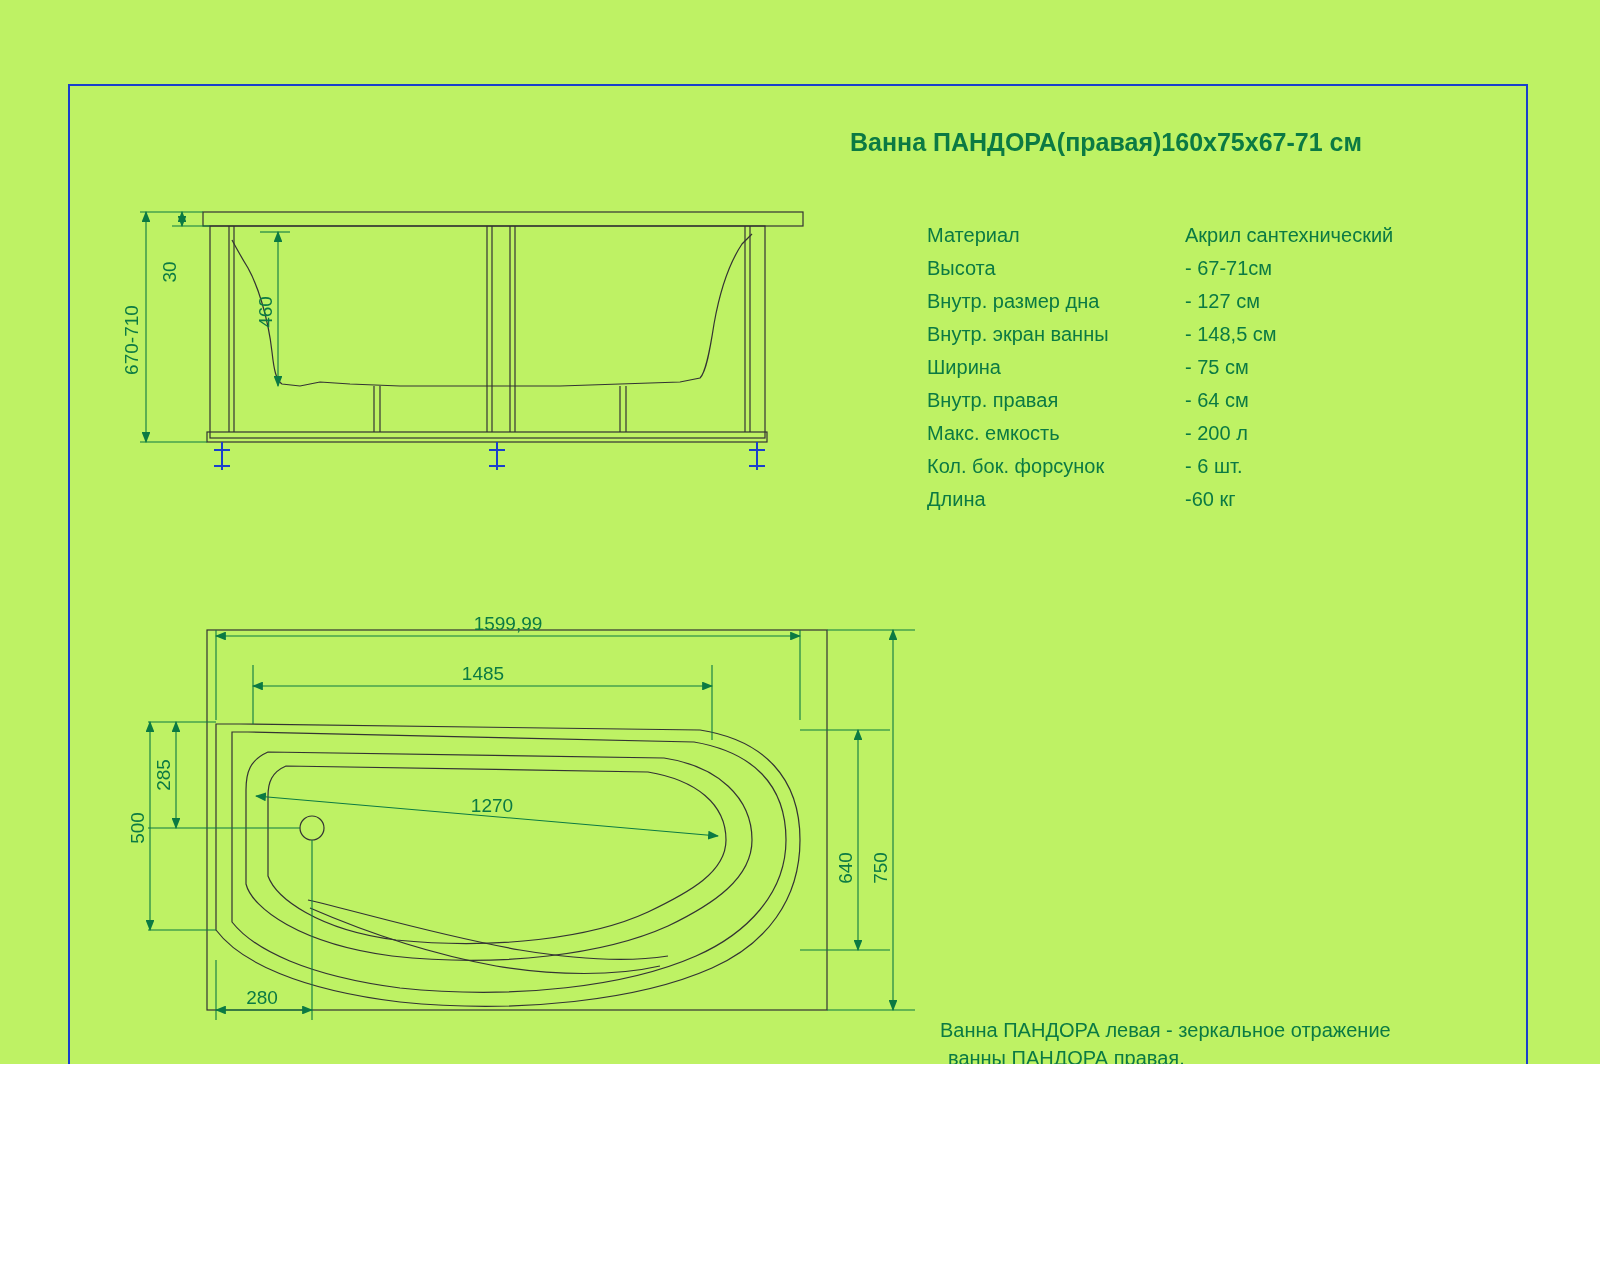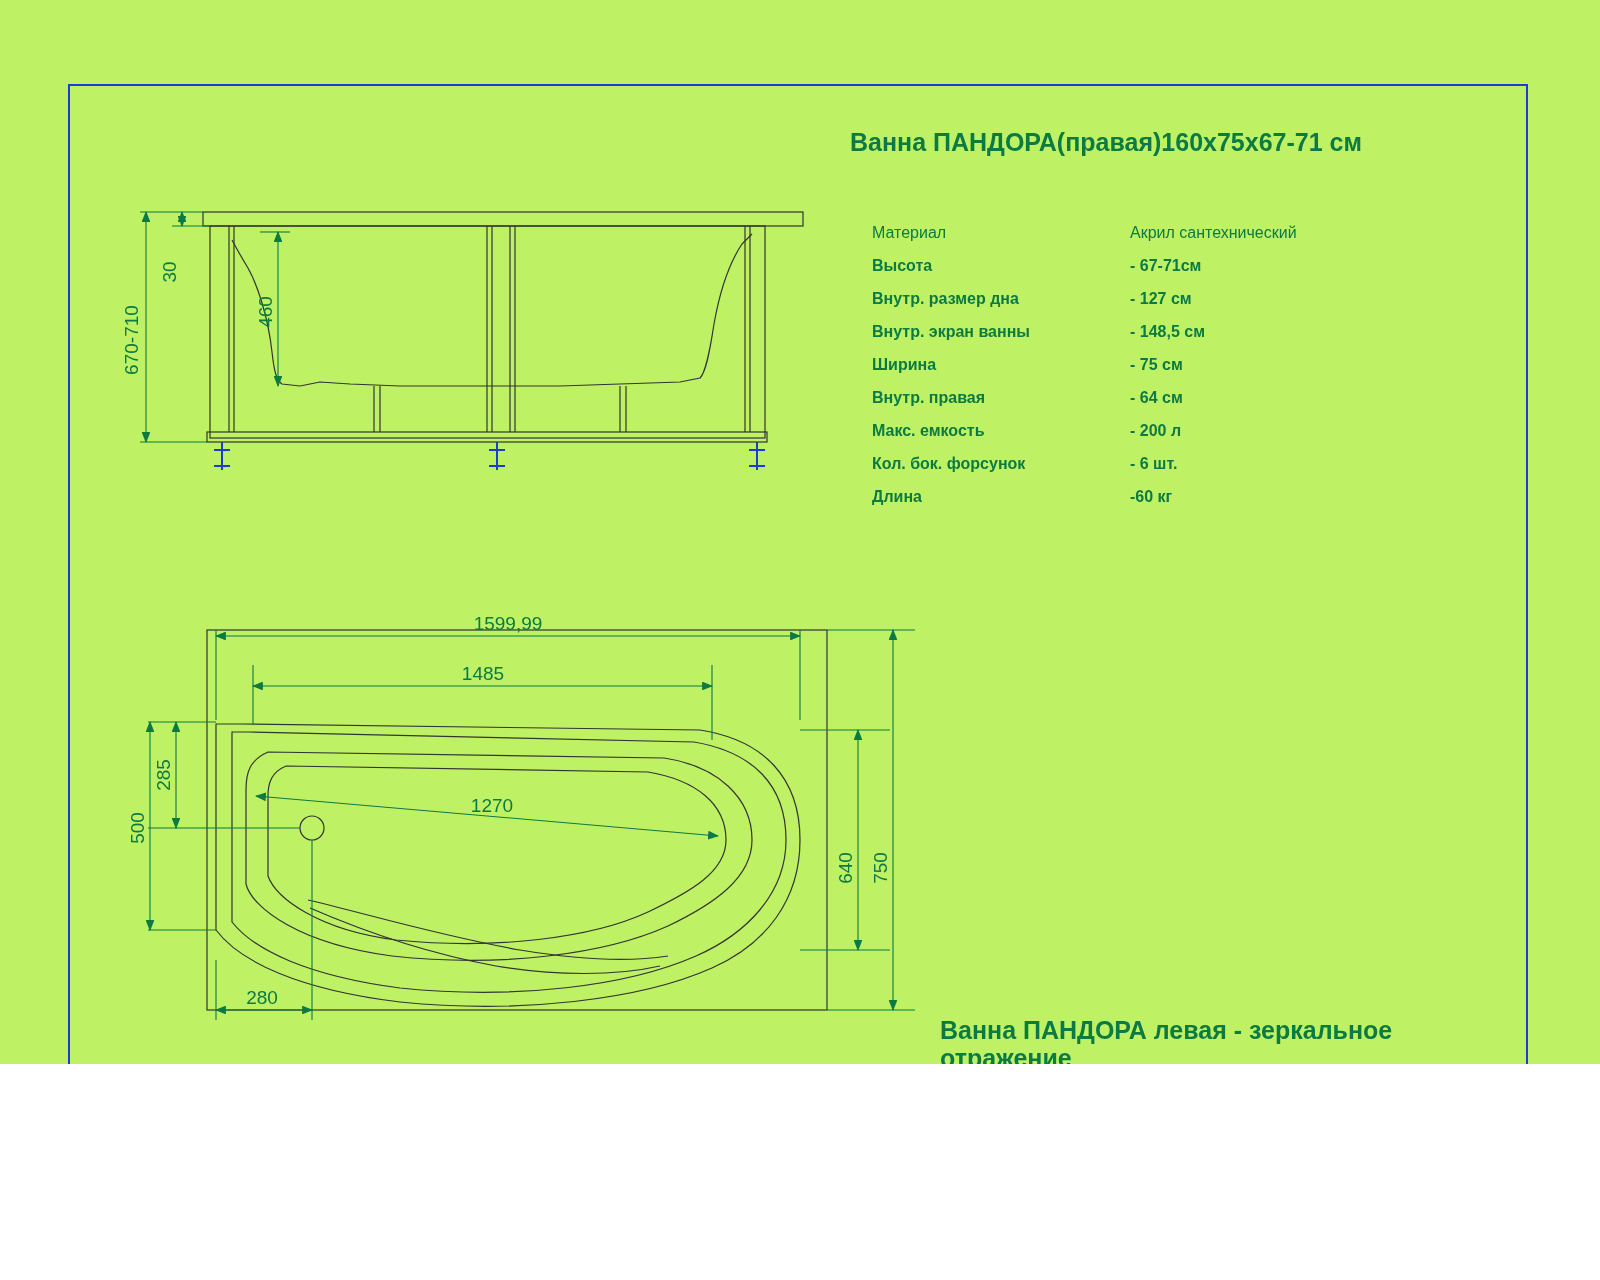--- a/index.html
+++ b/index.html
@@ -30,51 +30,50 @@
     position: absolute;
     left: 850px;
     top: 128px;
     font-size: 25px;
     font-weight: bold;
     color: #0b7a43;
     white-space: nowrap;
   }
   .spec-table {
     position: absolute;
-    left: 872px;
+    left: 927px;
     top: 224px;
     width: 520px;
     color: #0b7a43;
-    font-size: 16px;
+    font-size: 20px;
   }
   .spec-row {
     display: flex;
     height: 33px;
     align-items: flex-start;
   }
   .spec-label {
     width: 258px;
     white-space: nowrap;
   }
   .spec-value {
     white-space: nowrap;
   }
   .spec-row.bold .spec-label,
   .spec-row.bold .spec-value {
-    font-weight: bold;
+    font-weight: normal;
   }
   .note {
     position: absolute;
     left: 940px;
     top: 1016px;
     color: #0b7a43;
-    font-size: 25px;
+    font-size: 20px;
     line-height: 28px;
     width: 580px;
-    font-weight: bold;
   }
   .note .l2 { padding-left: 8px; display: block; }
 
   svg.draw {
     position: absolute;
     left: 0;
     top: 0;
     width: 1600px;
     height: 1280px;
     pointer-events: none;
@@ -128,20 +127,21 @@
       <span class="spec-value">- 6 шт.</span>
     </div>
     <div class="spec-row bold">
       <span class="spec-label">Длина</span>
       <span class="spec-value">-60 кг</span>
     </div>
   </div>
 
   <div class="note">
     <span>Ванна ПАНДОРА левая - зеркальное отражение</span>
+    <span class="l2">ванны ПАНДОРА правая.</span>
   </div>
 
   <svg class="draw" viewBox="0 0 1600 1280">
     <defs>
       <marker id="ah" markerWidth="10" markerHeight="8" refX="9" refY="4" orient="auto">
         <path d="M0,0 L10,4 L0,8 z" fill="#0b7a43"></path>
       </marker>
       <marker id="ahs" markerWidth="10" markerHeight="8" refX="1" refY="4" orient="auto">
         <path d="M10,0 L0,4 L10,8 z" fill="#0b7a43"></path>
       </marker>

